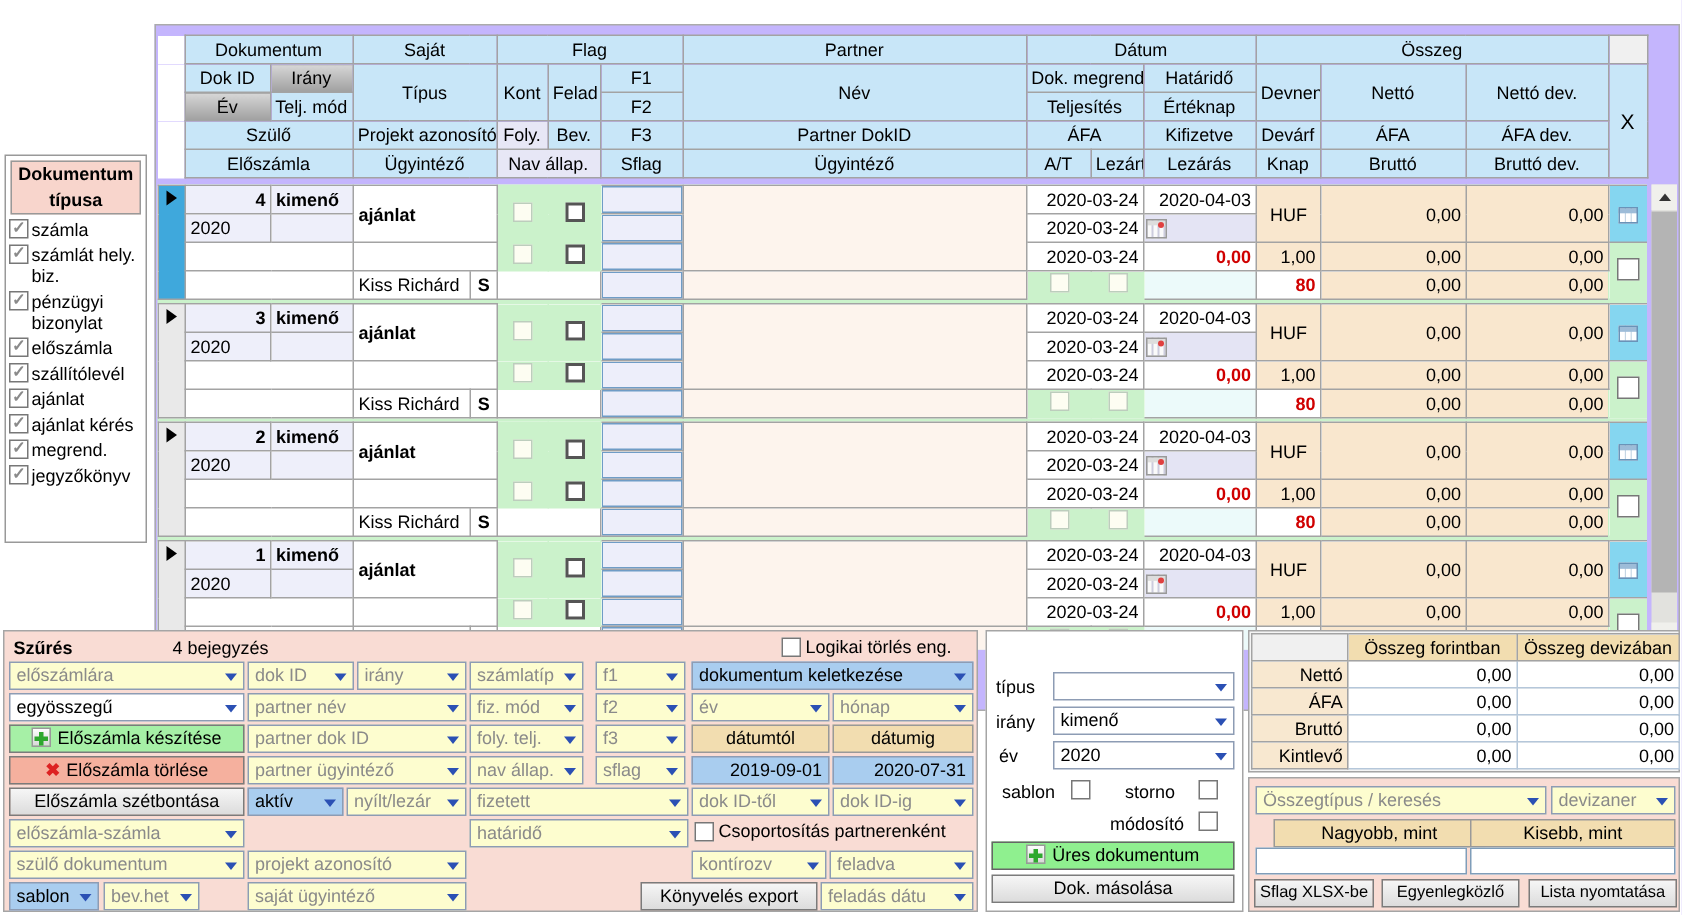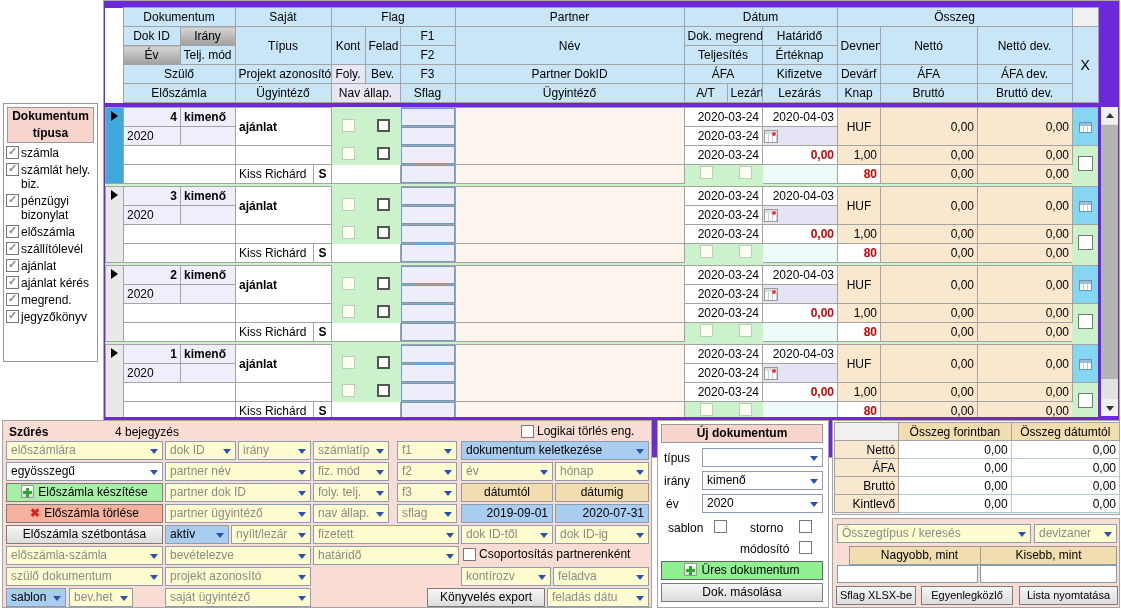--- a/index.html
+++ b/index.html
@@ -13,21 +13,21 @@
   .sb-label { margin-left: 2px; line-height: 14px; max-width: 74px; overflow: hidden; }
 
   
   .cbx { display: inline-block; width: 13px; height: 13px; background: #fff; border: 1px solid #777; position: relative; flex: none; }
   .cbx.checked::after { content: "✓"; position: absolute; left: 1px; top: -2px; font-size: 11px; font-weight: bold; color: #8a8a8a; }
   .cbx.light { border-color: #BDCDBD; background: #FDFDF2; }
   .cbx.dark { border: 2px solid #555; }
   .cbx.big { width: 15px; height: 15px; }
 
   
-  .grid-wrap { position: absolute; left: 103px; top: 0; width: 1017px; height: 458px; border: 1px solid #ABABAB; background: #6d28d9; }
+  .grid-wrap { position: absolute; left: 103px; top: 16px; width: 1017px; height: 458px; border: 1px solid #ABABAB; background: #c4b5fd; }
   table { border-collapse: collapse; table-layout: fixed; }
   td { border: 1px solid #A3A3A3; height: 19px; padding: 0 3px; font-size: 12px; overflow: hidden; white-space: nowrap; }
   .hdr-table { position: absolute; left: 1px; top: 6px; width: 993px; }
   .hdr-table td { background: #C8E6F8; text-align: center; }
   td.gr { background: #C8E6F8; }
   td.nob { background: #fff; border: none; }
   td.pressed { background: linear-gradient(#D6D6D6, #9F9F9F); }
   td.hl { background: #E7E7F6; }
   td.silver { background: #F0F0F0; }
   td.xcell { background: #C8E6F8; font-size: 14px; }
@@ -581,41 +581,39 @@
     <div class="bluval" style="left:552px;top:83px;width:94px">2020-07-31</div>
 
     <div class="btn" style="left:3px;top:104px;width:157px">Előszámla szétbontása</div>
     <div class="sel blue" style="left:162px;top:104px;width:64px">aktív</div>
     <div class="sel" style="left:228px;top:104px;width:80px">nyílt/lezár</div>
     <div class="sel" style="left:310px;top:104px;width:146px">fizetett</div>
     <div class="sel" style="left:458px;top:104px;width:92px">dok ID-től</div>
     <div class="sel" style="left:552px;top:104px;width:94px">dok ID-ig</div>
 
     <div class="sel" style="left:3px;top:125px;width:157px">előszámla-számla</div>
-    <div class="sel" style="left:162px;top:125px;width:146px">bevételezve</div>
     <div class="sel" style="left:310px;top:125px;width:146px">határidő</div>
     <div class="cbrow" style="left:460px;top:126px">
       <span class="cbx"></span>
       <span class="lbl2">Csoportosítás partnerenként</span>
     </div>
 
     <div class="sel" style="left:3px;top:146px;width:157px">szülő dokumentum</div>
     <div class="sel" style="left:162px;top:146px;width:146px">projekt azonosító</div>
     <div class="sel" style="left:458px;top:146px;width:90px">kontírozv</div>
     <div class="sel" style="left:550px;top:146px;width:96px">feladva</div>
 
     <div class="sel blue" style="left:3px;top:167px;width:60px">sablon</div>
     <div class="sel" style="left:66px;top:167px;width:64px">bev.het</div>
     <div class="sel" style="left:162px;top:167px;width:146px">saját ügyintéző</div>
     <div class="btn" style="left:424px;top:167px;width:118px">Könyvelés export</div>
     <div class="sel" style="left:544px;top:167px;width:102px">feladás dátu</div>
   </div>
 
   <div class="panel newdoc-panel">
-    <div class="nd-title">Új dokumentum</div>
     <div class="lbl" style="left:6px;top:30px">típus</div>
     <div class="sel white" style="left:44px;top:27px;width:121px"></div>
     <div class="lbl" style="left:6px;top:53px">irány</div>
     <div class="sel white" style="left:44px;top:50px;width:121px">kimenő</div>
     <div class="lbl" style="left:8px;top:76px">év</div>
     <div class="sel white" style="left:44px;top:73px;width:121px">2020</div>
     <div class="lbl" style="left:10px;top:100px">sablon</div>
     <div class="cbx abs" style="left:56px;top:99px"></div>
     <div class="lbl" style="left:92px;top:100px">storno</div>
     <div class="cbx abs" style="left:141px;top:99px"></div>
@@ -629,21 +627,21 @@
     <table class="tot-table" style="margin:1px">
       <colgroup>
           <col style="width:64px">
           <col style="width:112px">
           <col style="width:108px">
         </colgroup>
       <tbody>
           <tr>
         <td class="silver"></td>
         <td class="thdr">Összeg forintban</td>
-        <td class="thdr">Összeg dátumtól</td>
+        <td class="thdr">Összeg devizában</td>
       </tr>
       <tr>
         <td class="tlabel">Nettó</td>
         <td class="tval">0,00</td>
         <td class="tval">0,00</td>
       </tr>
       <tr>
         <td class="tlabel">ÁFA</td>
         <td class="tval">0,00</td>
         <td class="tval">0,00</td>

